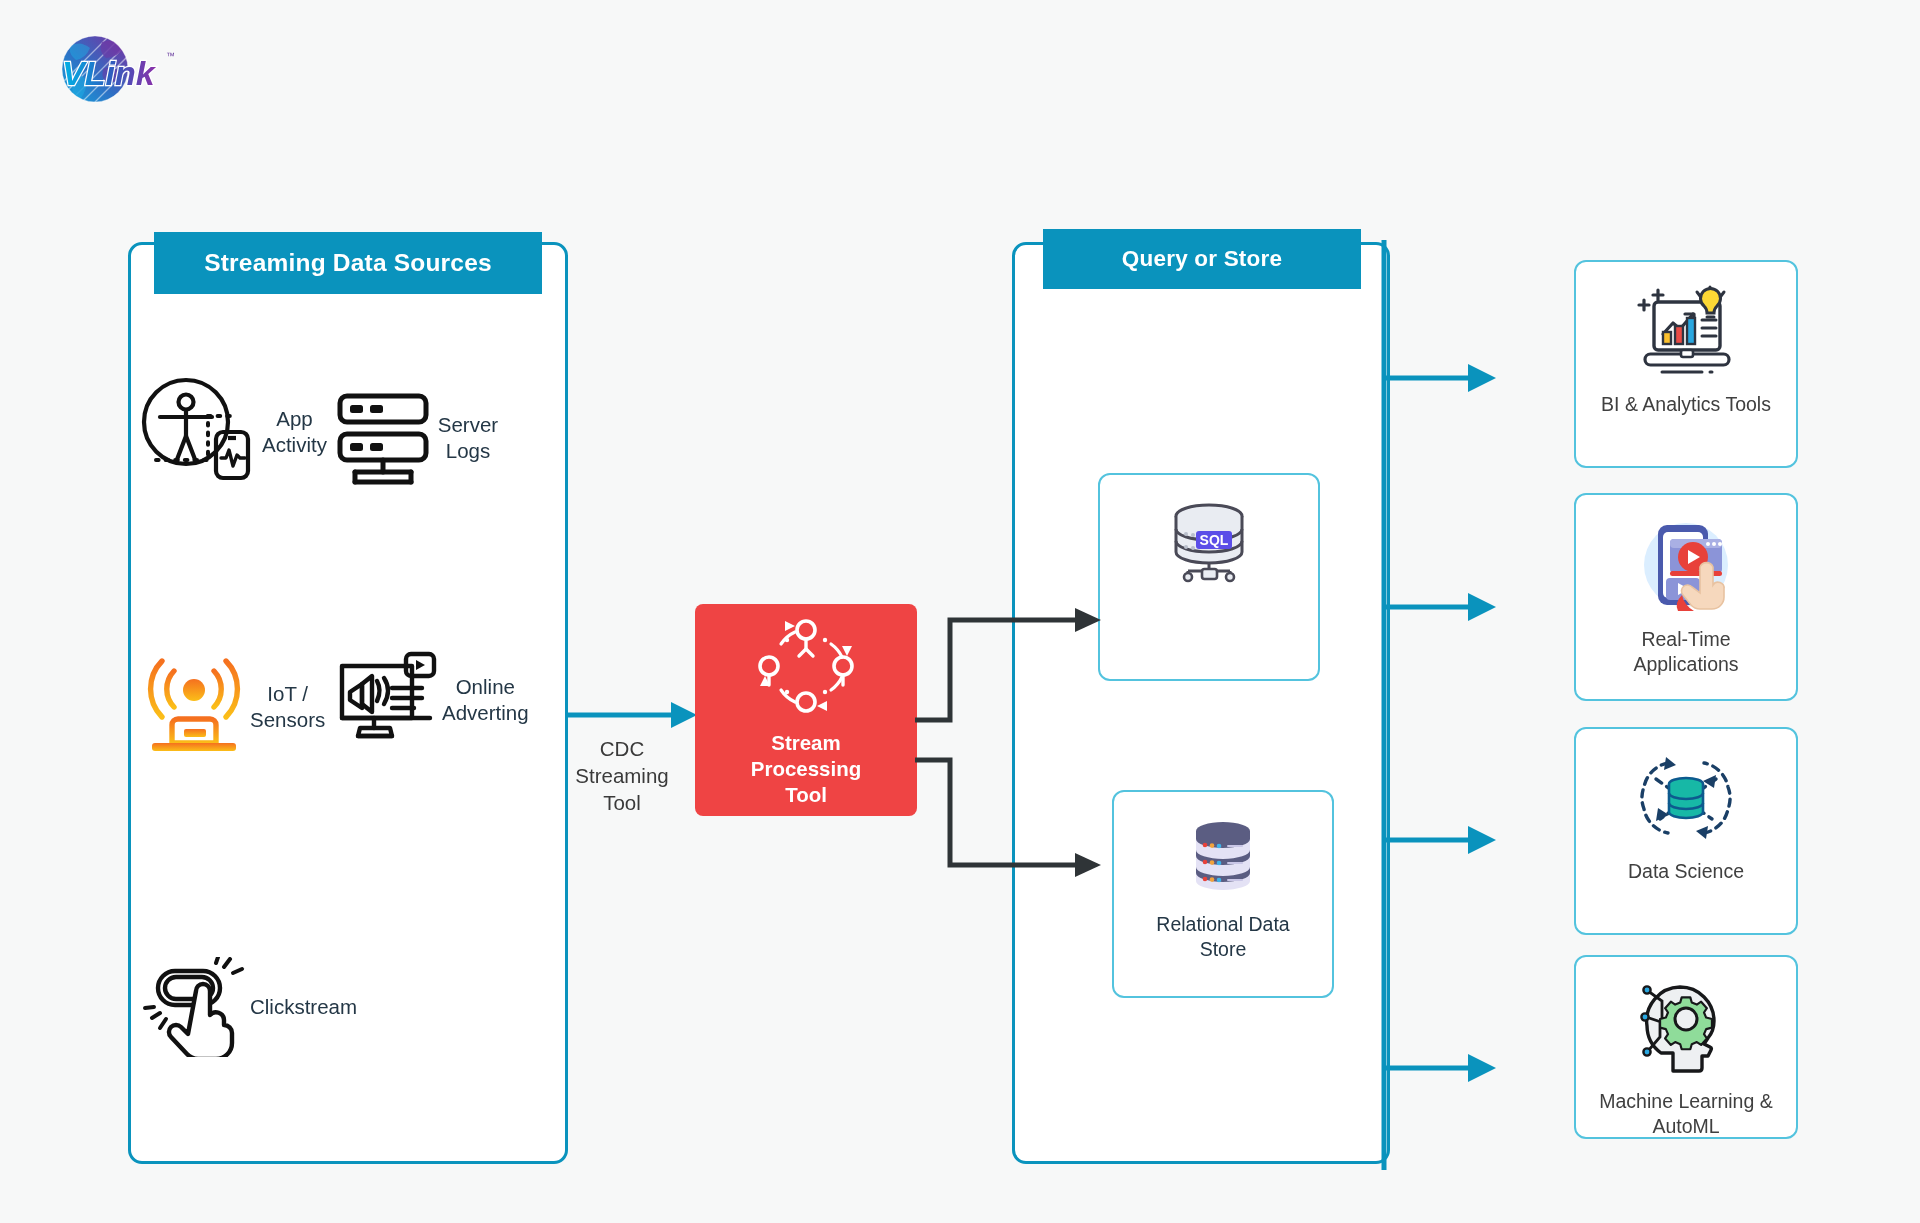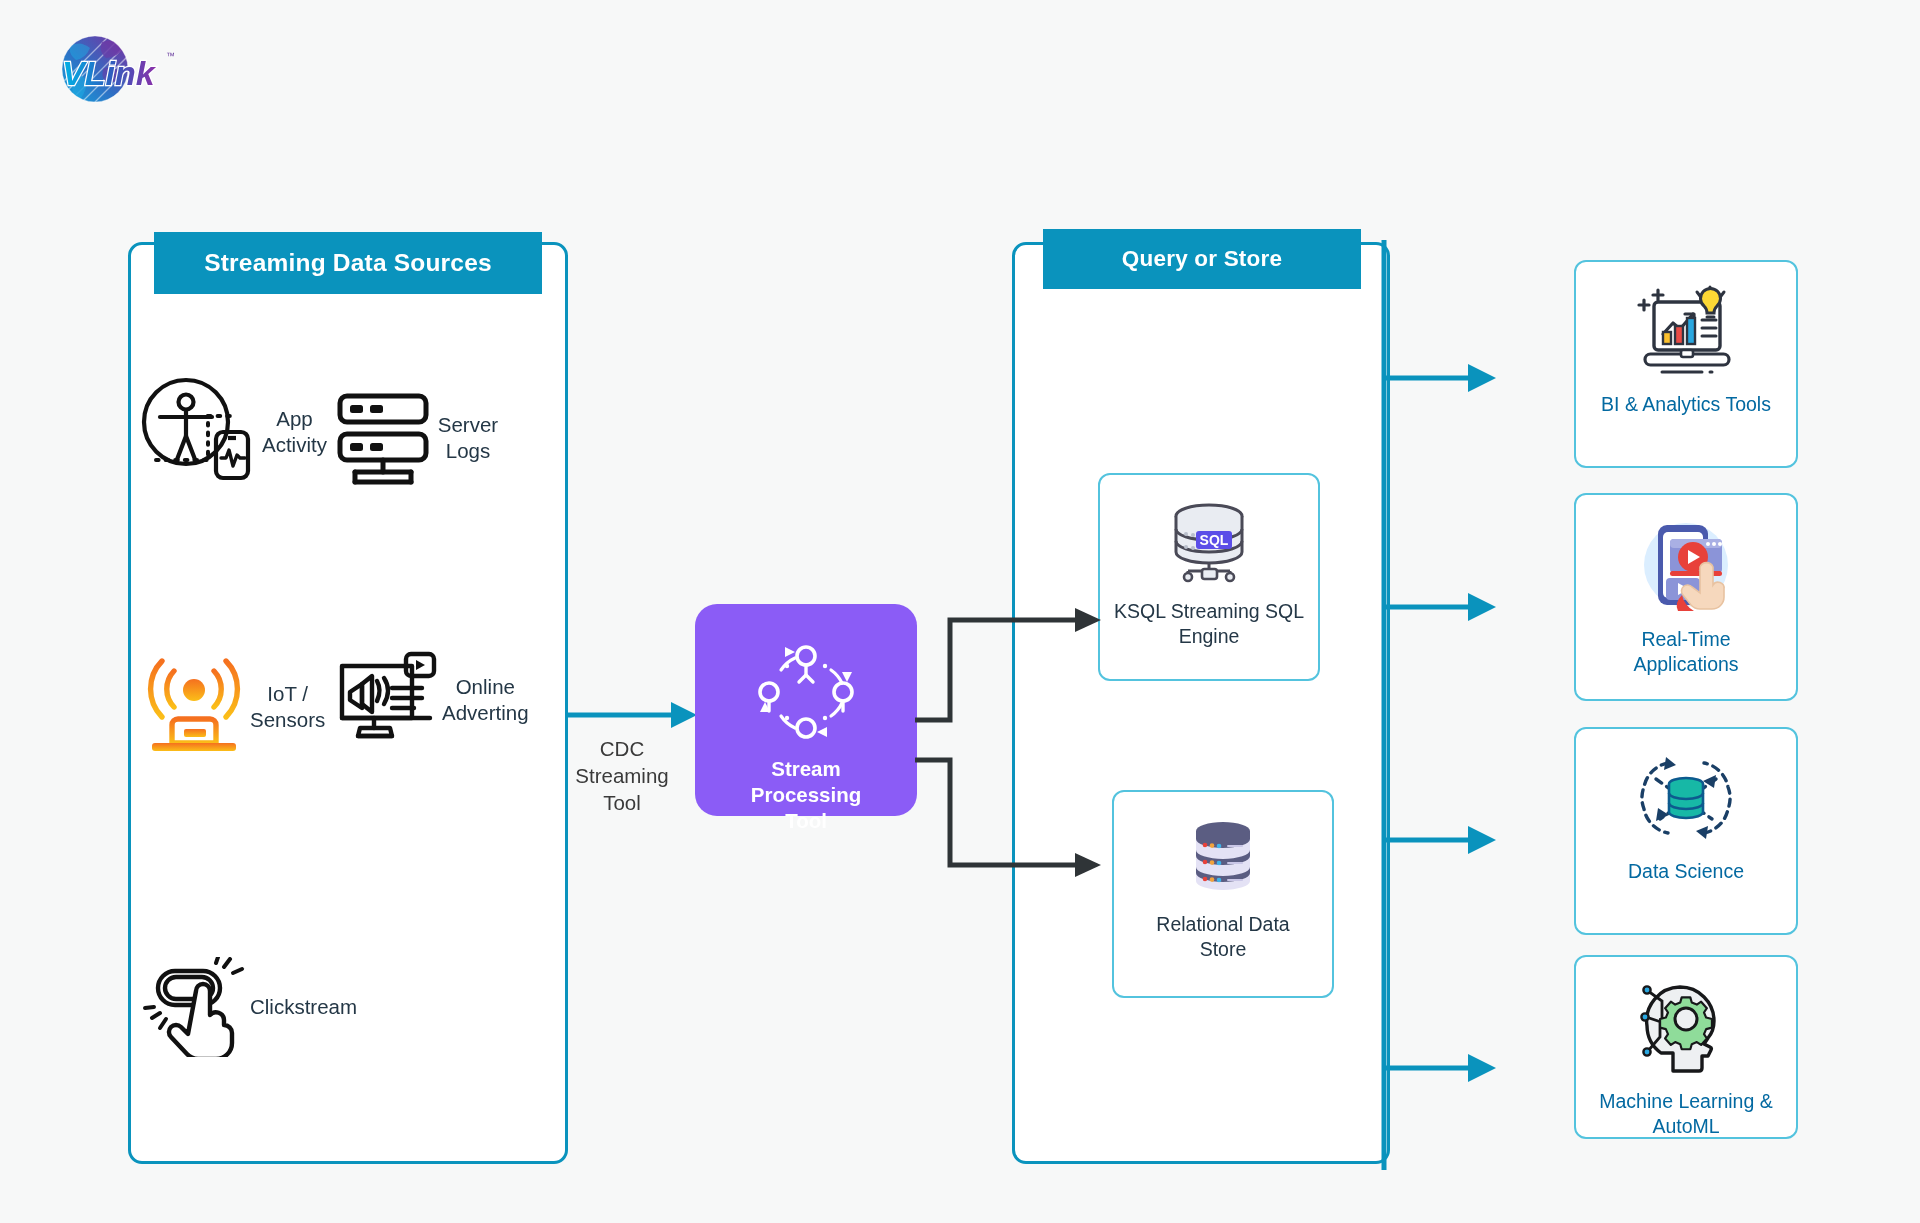--- a/index.html
+++ b/index.html
@@ -59,23 +59,23 @@
   
   #cdc-arrow{position:absolute;left:565px;top:700px;}
   #cdc-label{
     position:absolute;left:560px;top:735px;width:124px;
     text-align:center;font-size:20.5px;color:#3a3a3a;line-height:1.32;
   }
 
   
   #spt{
     position:absolute;left:695px;top:604px;width:222px;height:212px;
-    background:#8b5cf6;border-radius:22px;
+    background:#ef4444;border-radius:8px;
     display:flex;flex-direction:column;align-items:center;justify-content:flex-start;
-    padding-top:34px;box-sizing:border-box;
+    padding-top:8px;box-sizing:border-box;
   }
   #spt .cap{
     margin-top:8px;color:#fff;font-weight:bold;font-size:20.5px;
     text-align:center;line-height:1.28;
   }
 
   
   #branch{position:absolute;left:915px;top:560px;z-index:4;}
 
   
@@ -99,21 +99,21 @@
 
   
   .dest{
     position:absolute;left:1574px;width:224px;
     border:2px solid #53c3de;border-radius:12px;background:#fff;
     box-sizing:border-box;
     display:flex;flex-direction:column;align-items:center;
     padding-top:22px;
   }
   .dest .cap{
-    margin-top:10px;text-align:center;font-size:19.5px;color:#0369a1;line-height:1.3;
+    margin-top:10px;text-align:center;font-size:19.5px;color:#404040;line-height:1.3;
     padding:0 10px;
   }
   #dest-0{top:260px;height:208px;}
   #dest-1{top:493px;height:208px;}
   #dest-2{top:727px;height:208px;}
   #dest-3{top:955px;height:184px;}
 </style>
 </head>
 <body>
 
@@ -383,24 +383,20 @@
           <path d="M27 70 v4"></path>
             <path d="M69 70 v4"></path>
         </g>
         <g fill="#e9ecf2" stroke="#4a4a57" stroke-width="2.6">
           <circle cx="27" cy="76" r="4"></circle>
           <circle cx="69" cy="76" r="4"></circle>
           <rect x="41" y="68" width="15" height="10" rx="2.5"></rect>
         </g>
       </svg>
     </div>
-    <div class="cap">
-      <span>KSQL Streaming SQL</span><br>
-      <span>Engine</span>
-    </div>
   </div>
 
   <div class="store-card" id="card-rds">
     <div>
       <svg width="84" height="80" viewBox="0 0 84 80">
         <ellipse cx="42" cy="13" rx="27" ry="9" fill="#5b5d82"></ellipse>
         <path d="M15 13 v48 a27 9 0 0 0 54 0 v-48" fill="#5b5d82"></path>
         <g fill="#e4e2f5">
           <path d="M15 21 a27 9 0 0 0 54 0 v11 a27 9 0 0 1 -54 0 z"></path>
           <path d="M15 38 a27 9 0 0 0 54 0 v11 a27 9 0 0 1 -54 0 z"></path>

